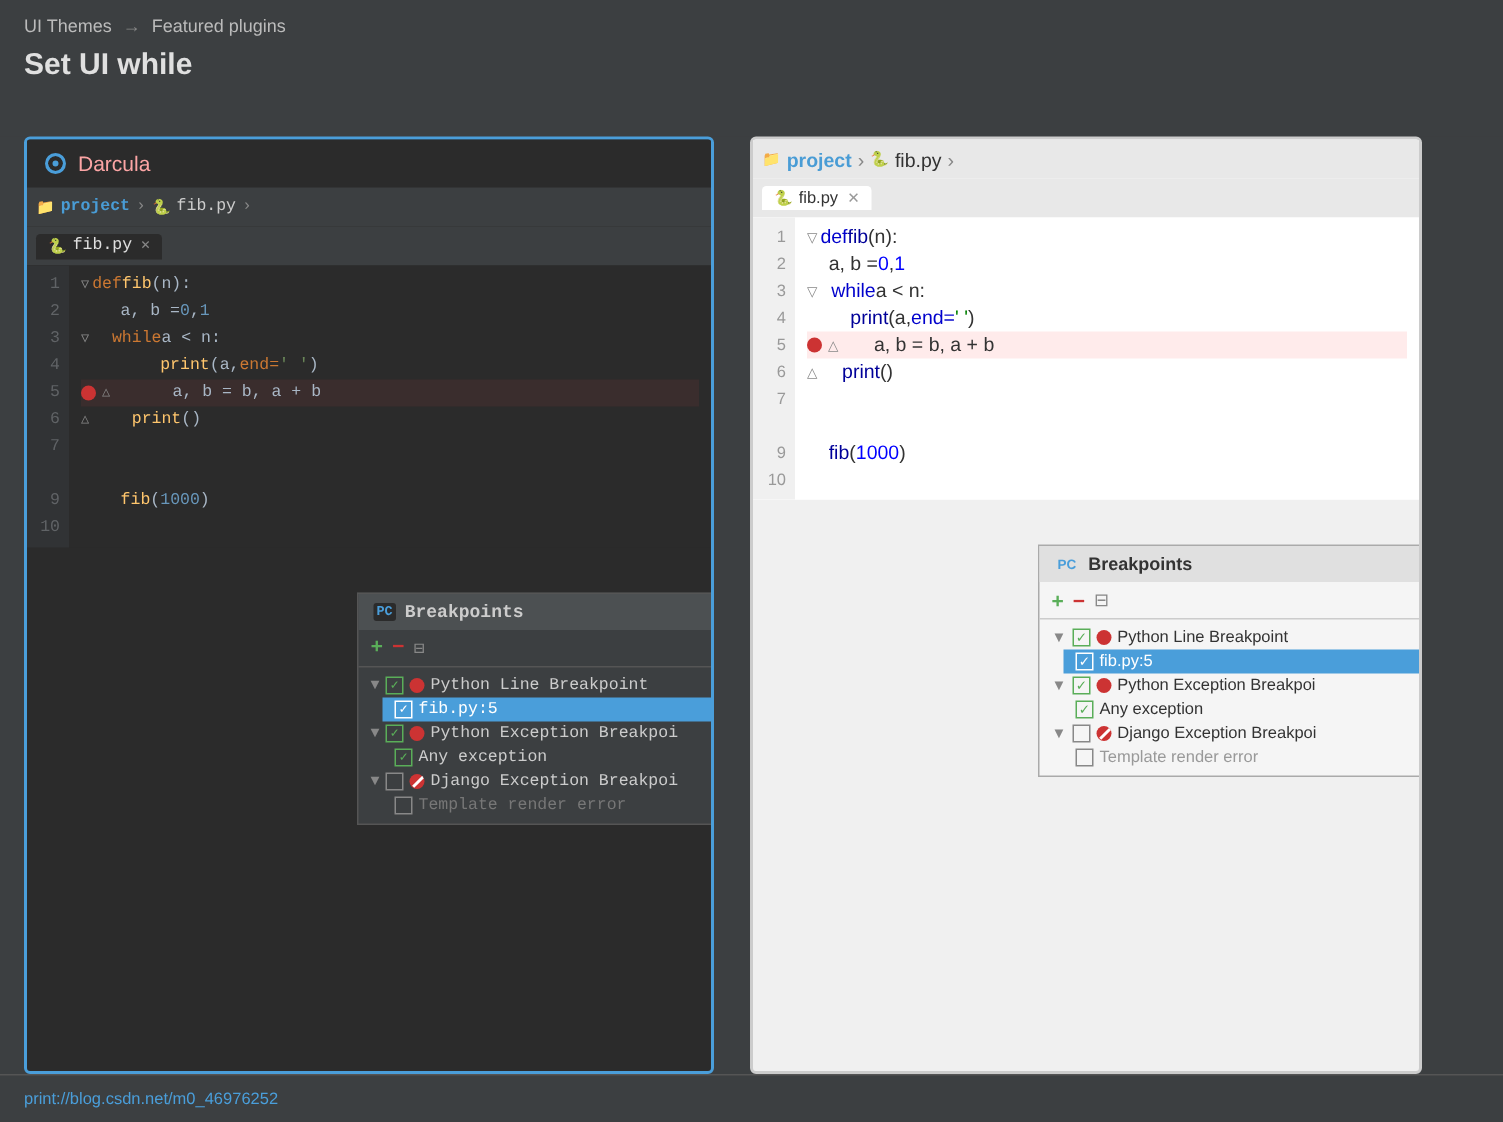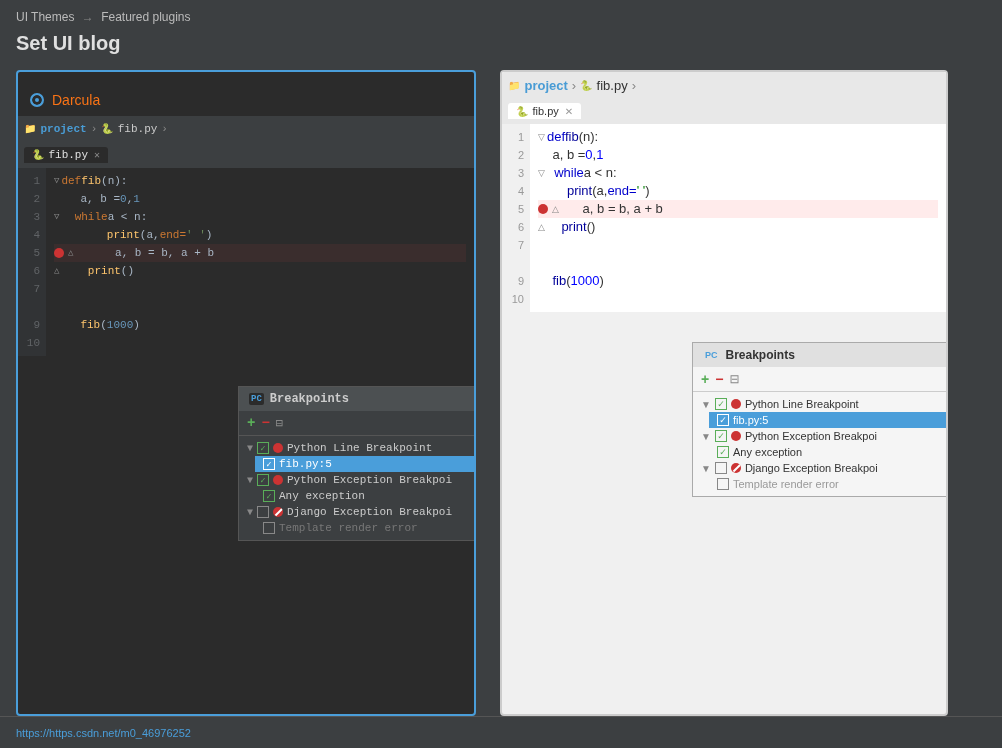--- a/index.html
+++ b/index.html
@@ -14,21 +14,21 @@
     }
     .main-container {
       width: 1002px;
       height: 748px;
       display: flex;
       flex-direction: column;
       background: #3c3f41;
     }
     .top-bar {
       background: #3c3f41;
-      padding: 10px 16px 3px 16px;
+      padding: 10px 16px 24px 16px;
       flex-shrink: 0;
     }
     .breadcrumb {
       font-size: 12px;
       color: #bbbbbb;
       margin-bottom: 8px;
     }
     .breadcrumb .arrow { color: #888; margin: 0 4px; }
     .page-title {
       font-size: 20px;
@@ -62,22 +62,21 @@
     .theme-label {
       display: flex;
       align-items: center;
       gap: 8px;
       padding: 8px 12px;
       font-size: 14px;
       font-weight: 500;
     }
     .theme-card.dark-card .theme-label {
       background: #2b2b2b;
-      color: #f97316;
-      margin-top: 12px;
+      color: #fca5a5;
     }
     .theme-card.light-card .theme-label {
       background: #f0f0f0;
       color: #333;
     }
     .radio-btn {
       width: 14px;
       height: 14px;
       border-radius: 50%;
       border: 2px solid #888;
@@ -275,21 +274,21 @@
 <body>
 
 <div class="main-container">
 
   <div class="top-bar">
     <div class="breadcrumb">
       <span>UI Themes</span>
       <span class="arrow">→</span>
       <span>Featured plugins</span>
     </div>
-    <div class="page-title">Set UI blog</div>
+    <div class="page-title">Set UI while</div>
   </div>
 
   <div class="themes-row">
 
     <div class="theme-card dark-card">
       <div class="theme-label">
         <div class="radio-btn selected"></div>
         <span>Darcula</span>
       </div>
 
@@ -562,15 +561,15 @@
               <span>Template render error</span>
             </div>
           </div>
         </div>
       </div>
     </div>
 
   </div>
 
   <div class="bottom-bar">
-    <span class="url-text">https://https.csdn.net/m0_46976252</span>
+    <span class="url-text">print://blog.csdn.net/m0_46976252</span>
   </div>
 </div>
 
 </body></html>

